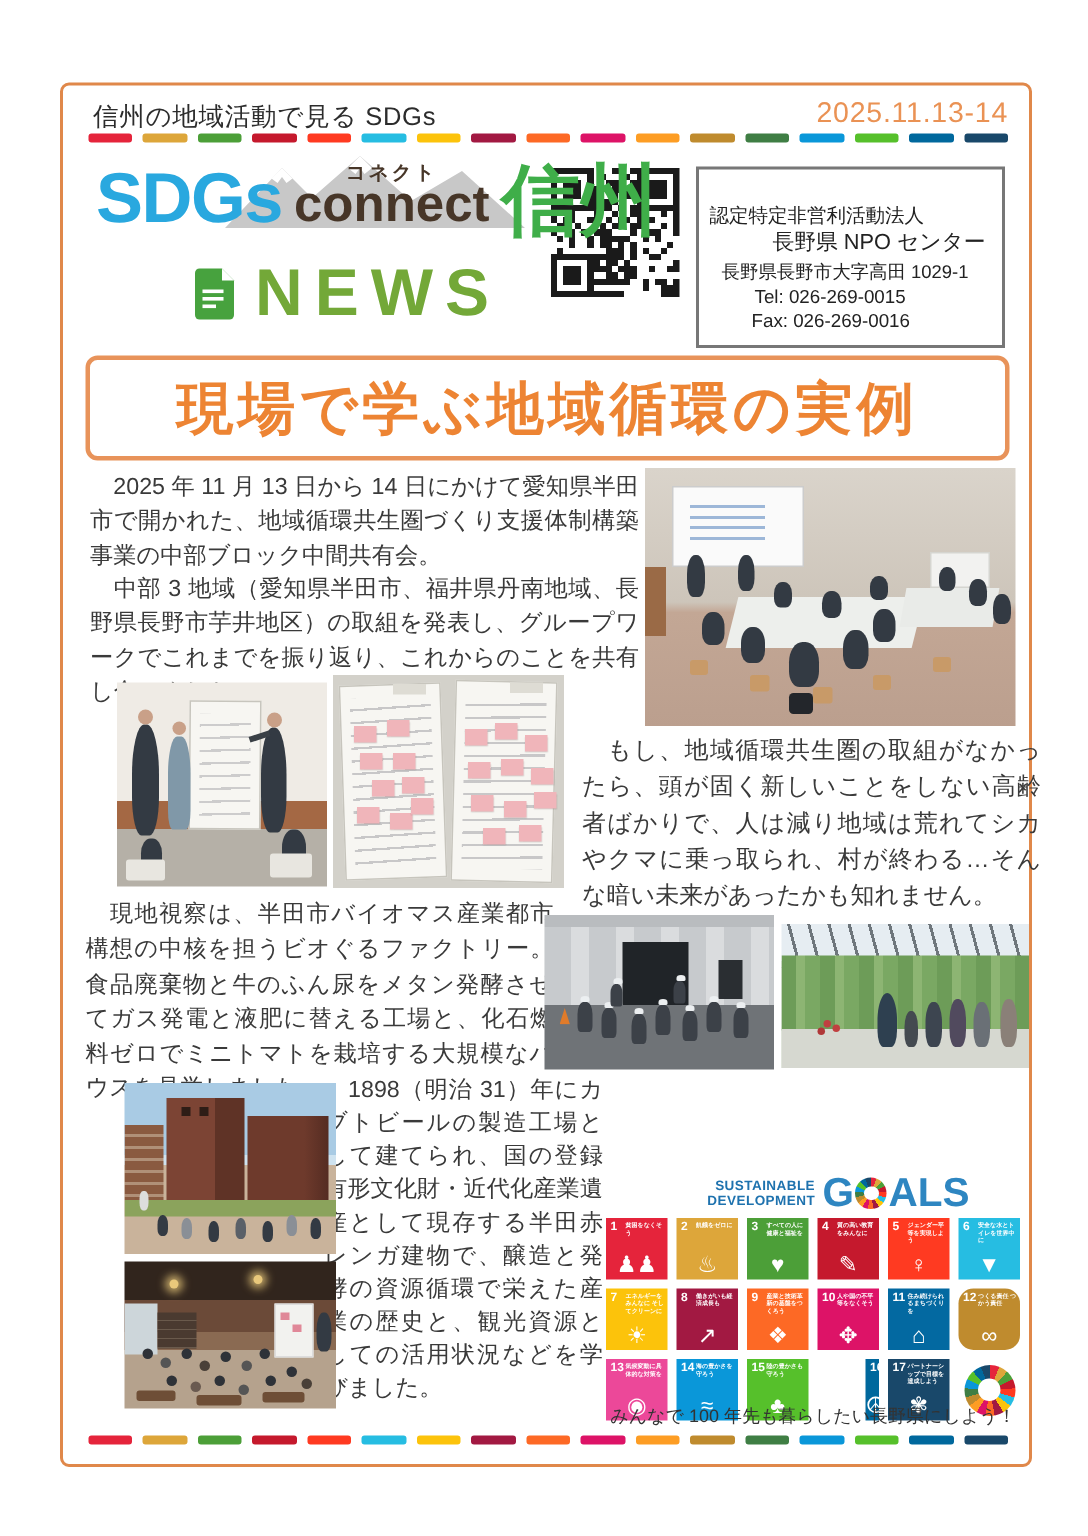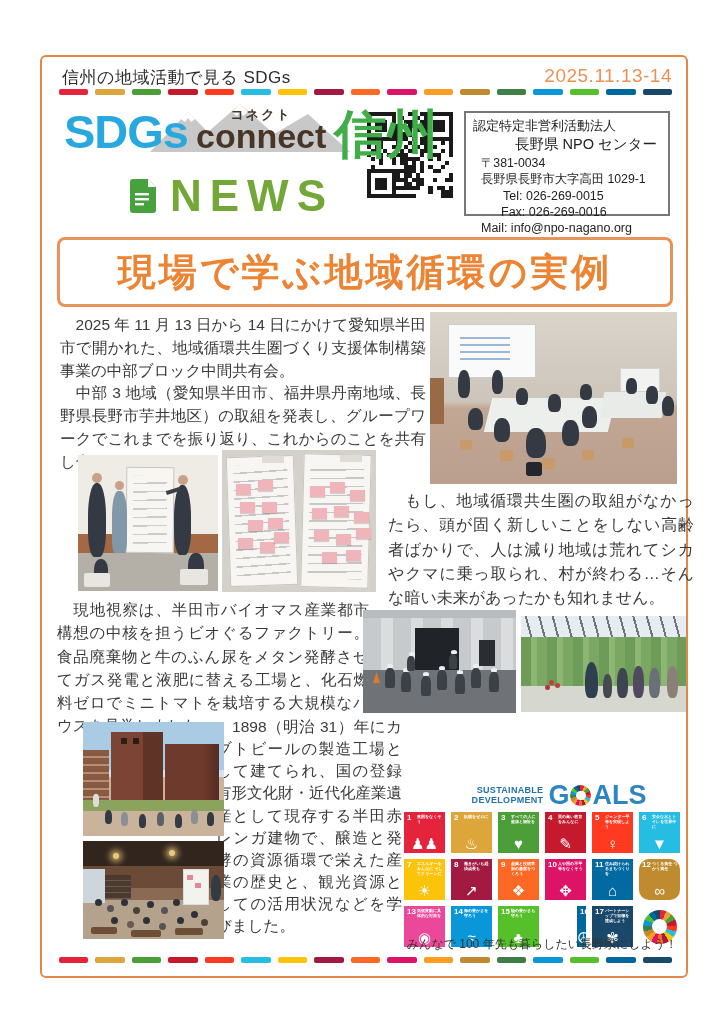--- a/index.html
+++ b/index.html
@@ -20,22 +20,22 @@
   .logo-sdgs{font-size:47px;font-weight:800;color:#29a8df;letter-spacing:-1px;line-height:1;}
   .logo-conn{display:flex;flex-direction:column;align-items:center;margin-left:8px;line-height:1;}
   .logo-kana{font-size:13px;font-weight:700;color:#473628;letter-spacing:2px;}
   .logo-connect{font-size:34px;font-weight:800;color:#473628;line-height:.9;}
   .logo-shinshu{font-size:52px;font-weight:700;color:#3fae49;margin-left:8px;line-height:1;}
   .news-row{left:128px;top:174px;display:flex;align-items:center;gap:12px;z-index:1;}
   .news-text{font-size:44px;font-weight:800;color:#73a838;letter-spacing:8px;line-height:1;}
   
   .qr{left:367px;top:112px;width:86px;height:86px;background:#fff;}
   .qr svg{width:86px;height:86px;display:block;}
-  .contact{left:464px;top:111px;width:206px;height:105px;border:2px solid #777;background:#fff;
-    padding:5px 7px;box-sizing:border-box;font-size:12.5px;line-height:1.3;color:#222;}
+  .contact{left:464px;top:111px;width:206px;height:121px;border:2px solid #777;background:#fff;
+    padding:23px 7px;box-sizing:border-box;font-size:12.5px;line-height:1.3;color:#222;}
   .c1{font-size:13px;} .c2{font-size:14.5px;text-align:right;padding-right:4px;margin-bottom:2px;}
   .c3,.c4{padding-left:8px;font-size:12.3px;}
   .c5{padding-left:30px;} .c6{padding-left:28px;} .c7{padding-left:8px;}
   
   .headline-box{left:57px;top:237px;width:610px;height:64px;border:3px solid #e8935a;border-radius:8px;
     display:flex;align-items:center;justify-content:center;}
   .headline{font-size:38px;font-weight:700;color:#ed8433;letter-spacing:3px;white-space:nowrap;}
   
   .para{color:#3a3a3a;text-align:justify;}
   .p1{left:60px;top:314px;width:366px;font-size:15.5px;line-height:1.47;}
@@ -370,25 +370,23 @@
           <rect x="11" y="20" width="1" height="1"></rect>
           <rect x="18" y="20" width="1" height="1"></rect>
           <rect x="19" y="20" width="1" height="1"></rect>
           <rect x="20" y="20" width="1" height="1"></rect>
         </g>
       </svg>
     </div>
   <div class="abs contact">
     <div class="c1">認定特定非営利活動法人</div>
     <div class="c2">長野県 NPO センター</div>
-    <div class="c3">〒381-0034</div>
     <div class="c4">長野県長野市大字高田 1029-1</div>
     <div class="c5">Tel: 026-269-0015</div>
     <div class="c6">Fax: 026-269-0016</div>
-    <div class="c7">Mail: info@npo-nagano.org</div>
   </div>
 
   <div class="abs headline-box">
     <span class="headline">現場で学ぶ地域循環の実例</span>
   </div>
 
   <div class="abs para p1">
     <p>　2025 年 11 月 13 日から 14 日にかけて愛知県半田市で開かれた、地域循環共生圏づくり支援体制構築事業の中部ブロック中間共有会。</p>
     <p>　中部 3 地域（愛知県半田市、福井県丹南地域、長野県長野市芋井地区）の取組を発表し、グループワークでこれまでを振り返り、これからのことを共有し合いました。</p>
   </div>

